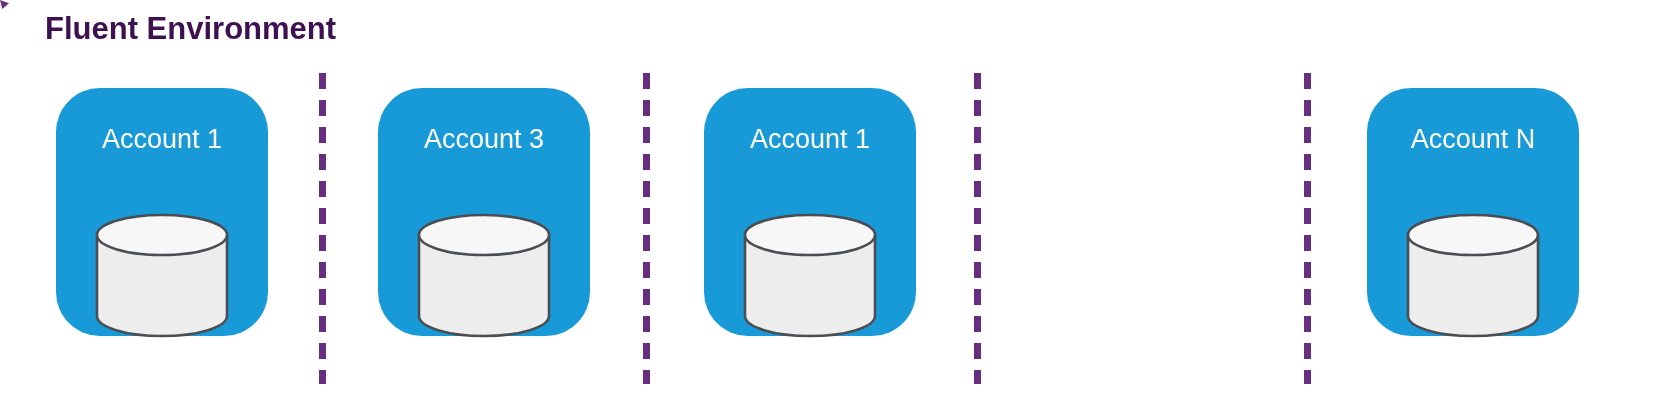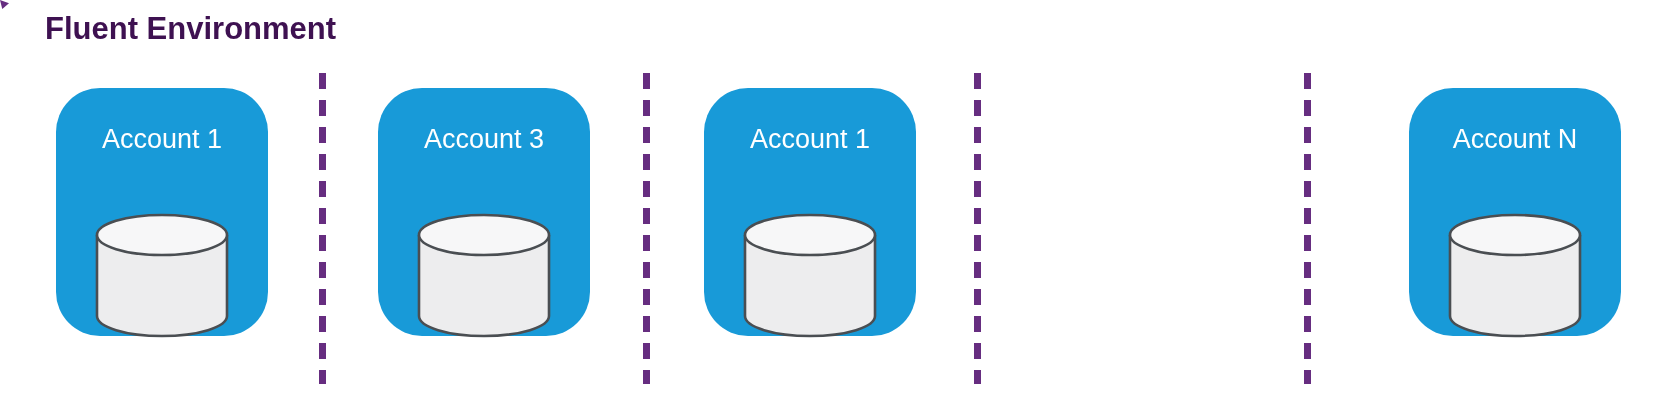--- a/index.html
+++ b/index.html
@@ -40,21 +40,21 @@
     width: 212px;
     height: 248px;
     background: var(--account_fill, #189ad8);
     border-radius: 44px;
     box-sizing: border-box;
   }
   .acc-0 { left: 56px; }
   .acc-1 { left: 378px; }
   .acc-2 { left: 704px; }
   .acc-3 { left: 1033px; }
-  .acc-4 { left: 1409px; }
+  .acc-4 { left: 1367px; }
   .account-label {
     position: absolute;
     top: 36px;
     left: 0;
     width: 100%;
     text-align: center;
     color: var(--account_text, #ffffff);
     font-size: 27px;
     font-weight: 400;
   }

